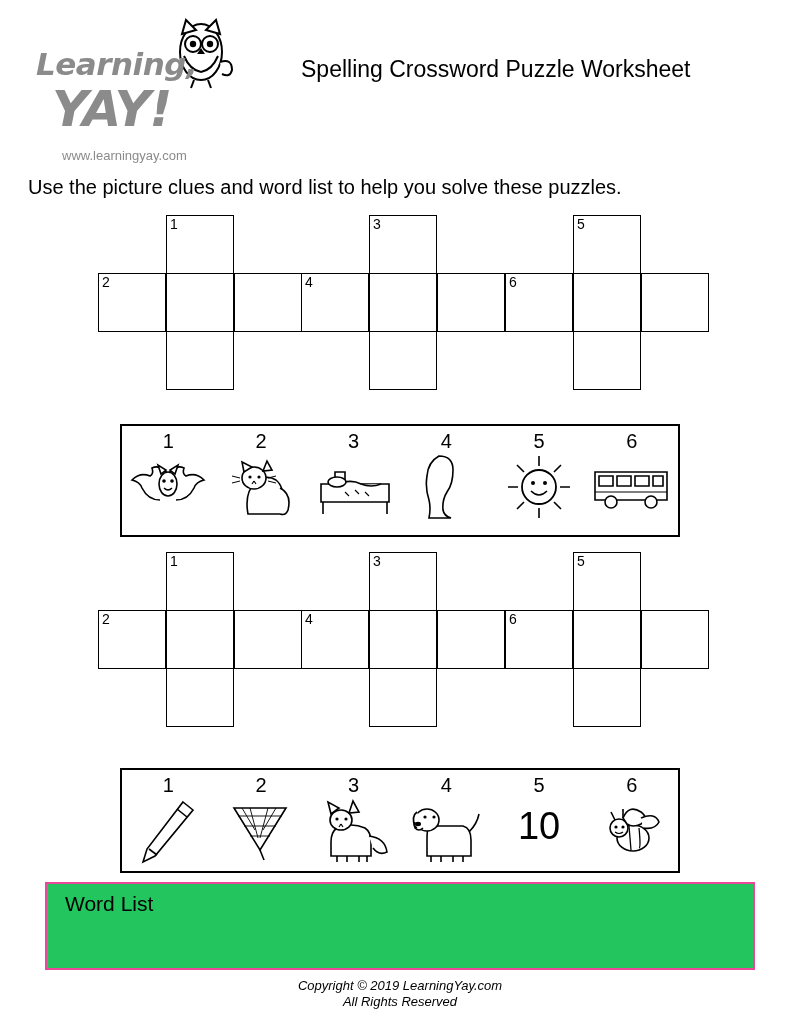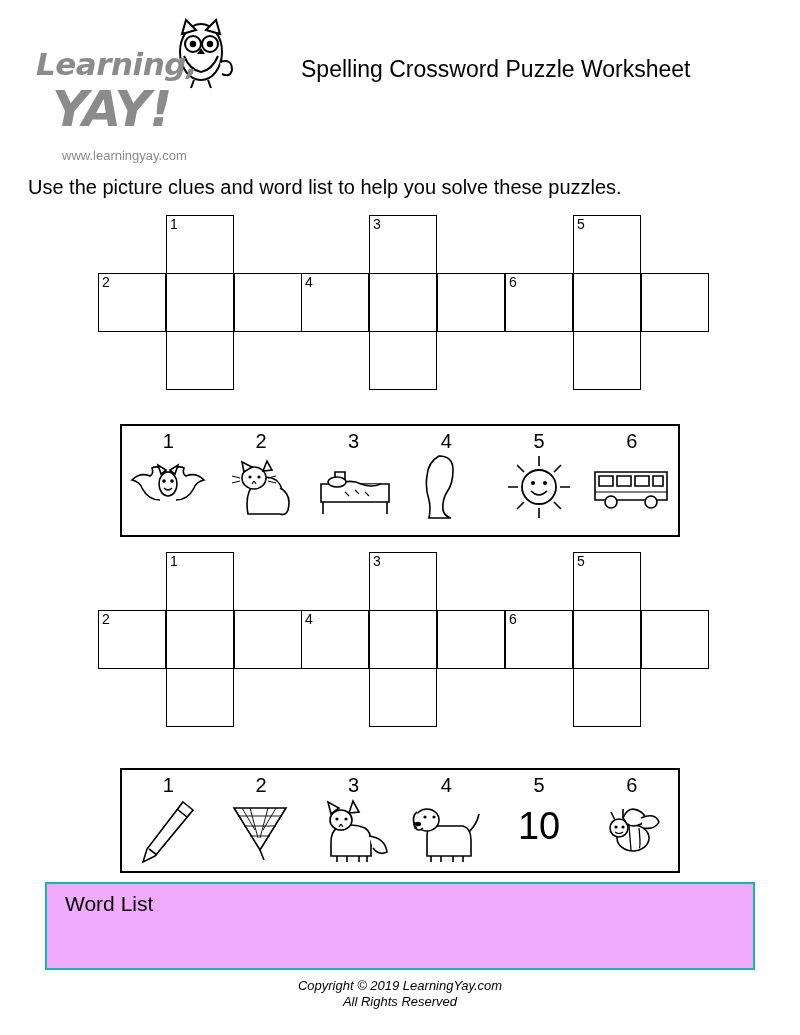--- a/index.html
+++ b/index.html
@@ -185,23 +185,23 @@
     font-family: "Liberation Sans", sans-serif;
   }
 
   
   .word-list {
     position: absolute;
     left: 45px;
     top: 882px;
     width: 710px;
     height: 88px;
-    border: 2px solid #14b8a6;
+    border: 2px solid #ec4899;
     box-sizing: border-box;
-    background: #f0abfc;
+    background: #22c55e;
   }
   .word-list-title {
     position: absolute;
     left: 18px;
     top: 8px;
     font-size: 21px;
     font-family: "Liberation Sans", sans-serif;
   }
   .word-list-words {
     position: absolute;

